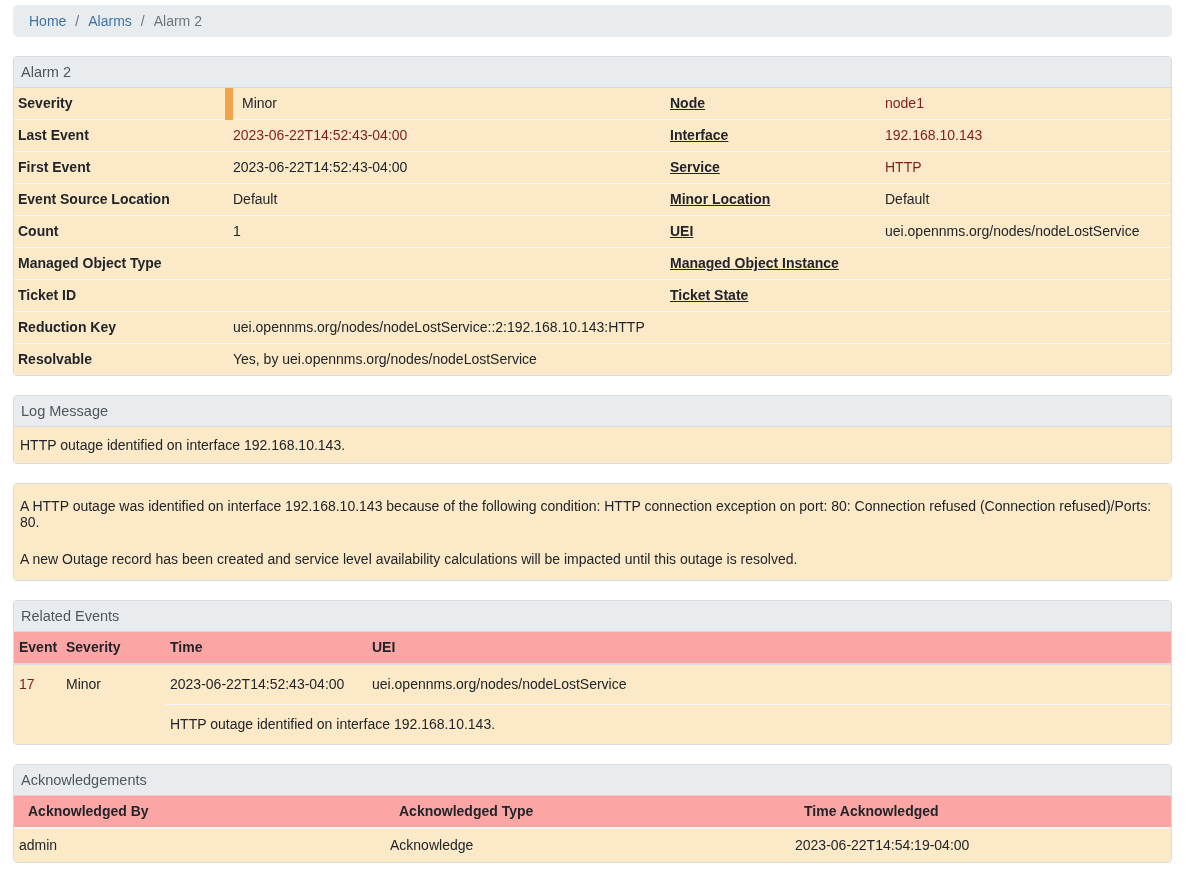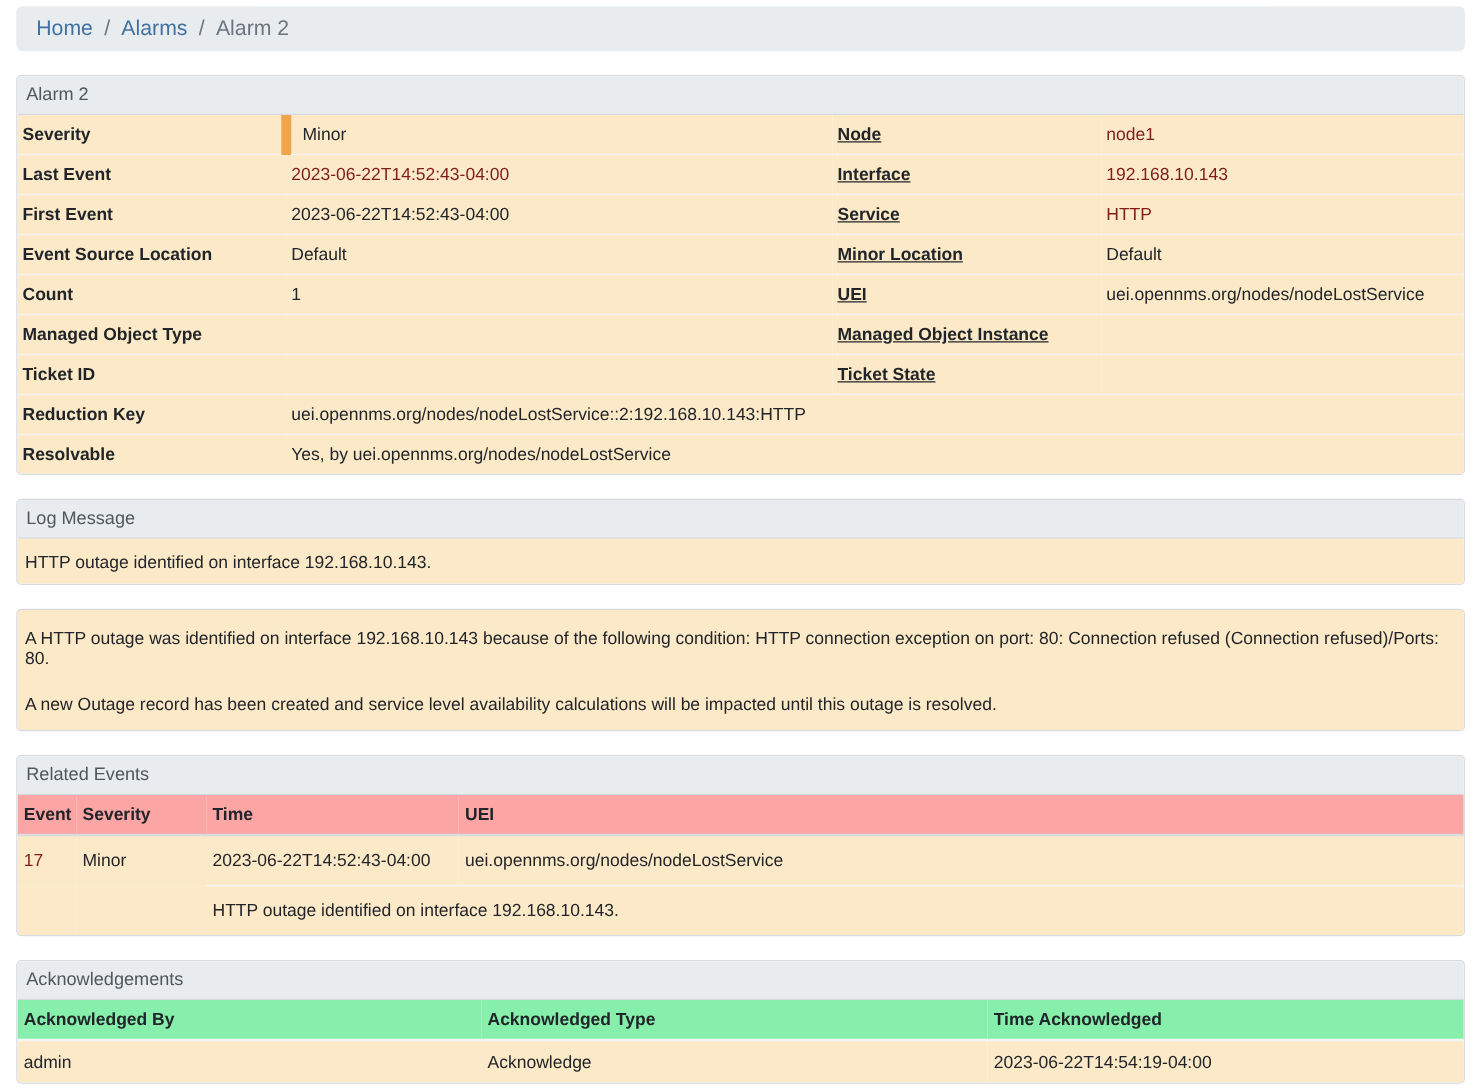--- a/index.html
+++ b/index.html
@@ -20,21 +20,21 @@
     width: 60px; height: 3px; overflow: hidden;
   }
 
   
   .breadcrumb {
     background: #e9ecef;
     border-radius: 5px;
     padding: 8px 16px;
     margin-bottom: 19px;
     display: flex; align-items: center;
-    font-size: 17px;
+    font-size: 14px;
   }
   .breadcrumb a { color: #3f72a3; text-decoration: none; cursor: pointer; }
   .breadcrumb .sep { color: #6c757d; padding: 0 9px; }
   .breadcrumb .active { color: #6c757d; }
 
   
   .panel {
     border: 1px solid #d7dbdf;
     border-radius: 4px;
     margin-bottom: 19px;
@@ -77,23 +77,23 @@
     padding: 8px 5px;
     border-bottom: 2px solid #d8dcdf;
     line-height: 15px;
   }
   .re-table td { background: #fce9c8; padding: 12px 5px; line-height: 15px; }
   .re-c1 { width: 47px; } .re-c2 { width: 104px; } .re-c3 { width: 202px; }
   .re-table td.log-cell { border-top: 1px solid #f5f5f5; }
 
   
   .ak-table th {
-    background: #86efac;
+    background: #fca5a5;
     font-weight: bold;
-    padding: 8px 5px;
+    padding: 8px 14px;
     border-bottom: 2px solid #f5f5f5;
     line-height: 15px;
   }
   .ak-table td { background: #fce9c8; padding: 9px 5px; line-height: 15px; }
   .ak-c1 { width: 371px; } .ak-c2 { width: 405px; }
 </style>
 </head>
 <body>
 
 <div class="page">

